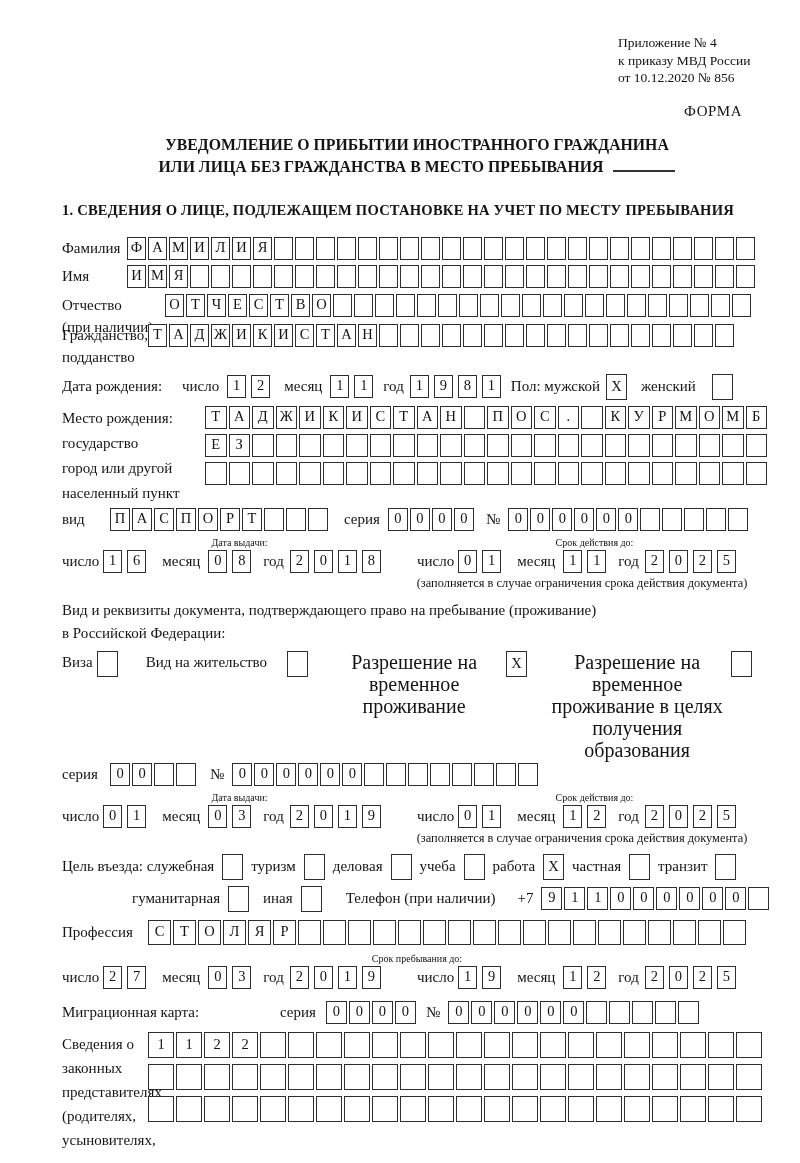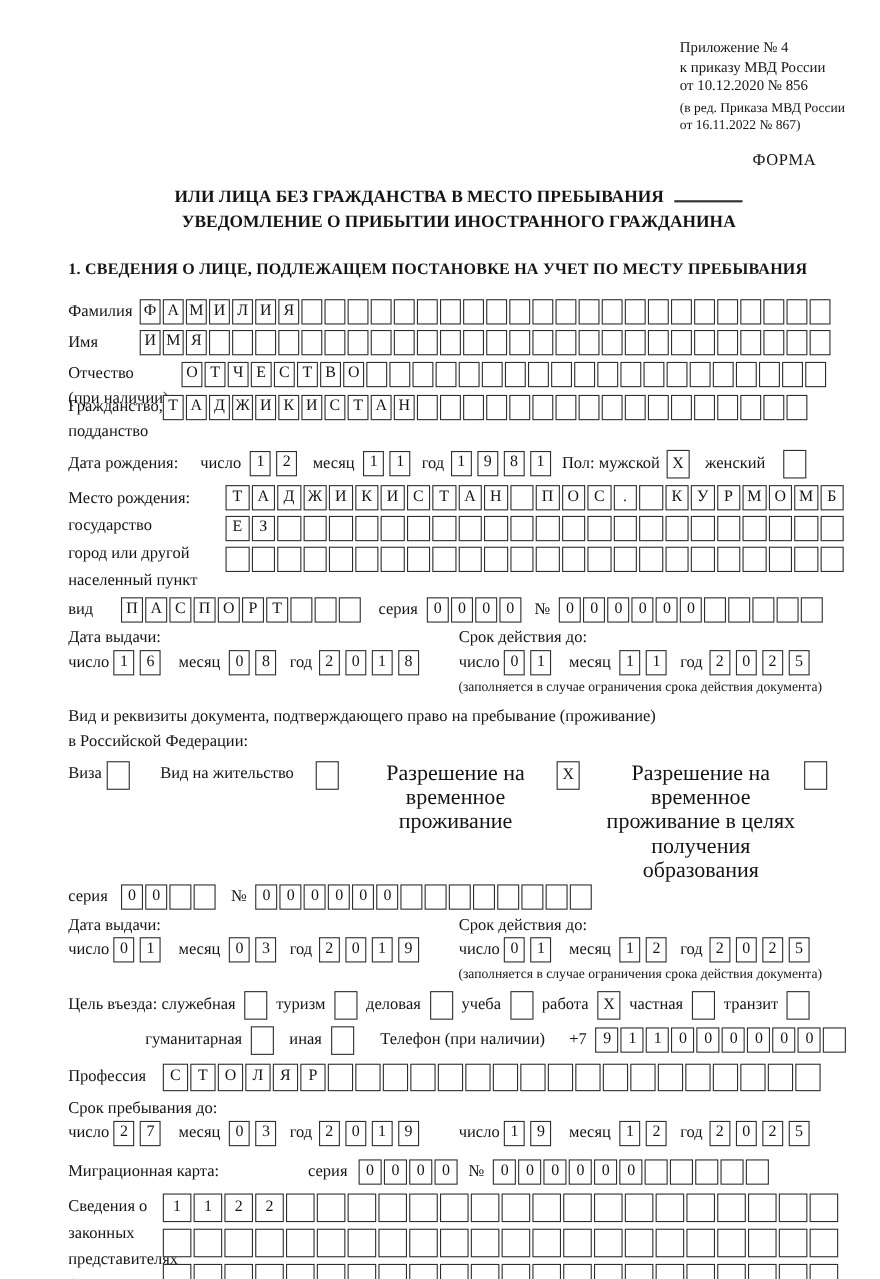--- a/index.html
+++ b/index.html
@@ -19,50 +19,46 @@
   .row.top{align-items:flex-start;}
   .lbl{font-size:15px;flex:none;}
   .lbl2{font-size:15px;line-height:22px;flex:none;}
   .boxes{display:flex;gap:2px;flex:none;}
   .boxes.dt{gap:5px;}
   .bx{box-sizing:border-box;flex:none;width:var(--bw,19px);height:var(--bh,23px);
       border:1.5px solid #2e2e2e;text-align:center;font-size:14.5px;
       line-height:calc(var(--bh,23px) - 4px);background:#fff;}
   .cb{--bw:21px;--bh:26px;display:flex;flex:none;}
   .grow{flex:1;}
-  .colhead{font-size:15px;text-align:left;}
+  .colhead{font-size:10px;text-align:center;}
   .note{font-size:12.4px;text-align:center;}
   .mt2{margin-top:2px;} .mt6{margin-top:6px;} .mt8{margin-top:8px;} .mt12{margin-top:12px;}
   .mt18{margin-top:18px;}
   .center-head{font-weight:bold;font-size:14.6px;text-align:center;margin-top:6px;}
   .optcol{text-align:center;font-size:20px;line-height:22px;flex:none;}
   .vrows{display:flex;flex-direction:column;gap:5px;}
 </style>
 </head>
 <body>
 
 <div class="page">
 
   <div class="hdr">
     <div>Приложение № 4</div>
     <div>к приказу МВД России</div>
     <div>от 10.12.2020 № 856</div>
-    <div class="rev">
-      <div>(в ред. Приказа МВД России</div>
-      <div>от 16.11.2022 № 867)</div>
-    </div>
   </div>
 
   <div class="forma">ФОРМА</div>
 
   <div class="title">
+    <div>УВЕДОМЛЕНИЕ О ПРИБЫТИИ ИНОСТРАННОГО ГРАЖДАНИНА</div>
     <div>
       <span>ИЛИ ЛИЦА БЕЗ ГРАЖДАНСТВА В МЕСТО ПРЕБЫВАНИЯ</span><span class="blank-line"></span>
     </div>
-    <div>УВЕДОМЛЕНИЕ О ПРИБЫТИИ ИНОСТРАННОГО ГРАЖДАНИНА</div>
   </div>
 
   <div class="sec">1. СВЕДЕНИЯ О ЛИЦЕ, ПОДЛЕЖАЩЕМ ПОСТАНОВКЕ НА УЧЕТ ПО МЕСТУ ПРЕБЫВАНИЯ</div>
 
   <div class="row mt18">
     <span class="lbl" style="width:65px">Фамилия</span>
     <span class="boxes">
         <span class="bx">Ф</span>
         <span class="bx">А</span>
         <span class="bx">М</span>

